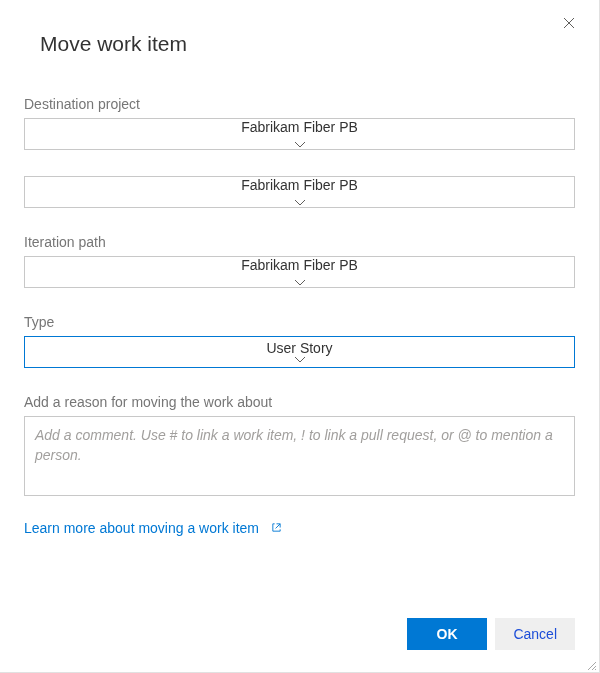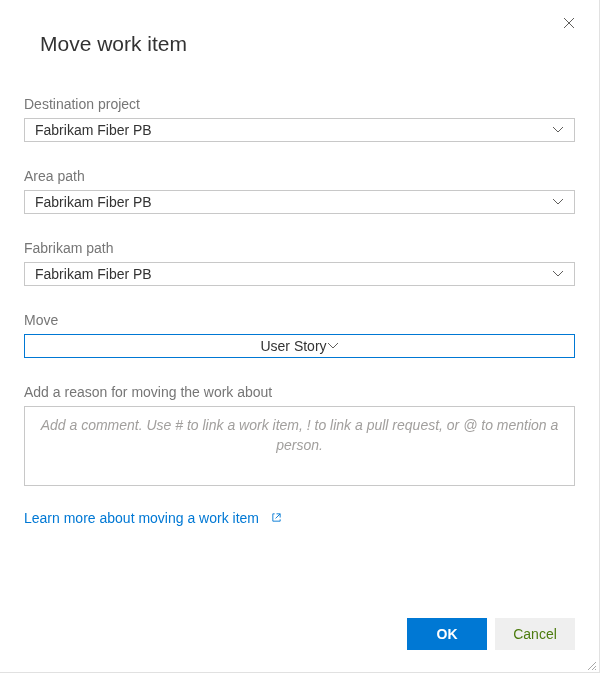--- a/index.html
+++ b/index.html
@@ -44,44 +44,44 @@
     }
     .label {
       color: #767676;
       font-size: 14px;
       margin-bottom: 6px;
       display: block;
     }
     .dropdown {
       border: 1px solid #c8c8c8;
       background: #fff;
-      height: 24px;
+      height: 32px;
       display: flex;
       align-items: center;
       justify-content: space-between;
       padding: 0 10px;
       cursor: pointer;
       position: relative;
+      flex-direction: column;
     }
     .dropdown.focused {
       border: 1px solid #0078d4;
       justify-content: center;
     }
     .dropdown-value {
       color: #333333;
     }
     .chevron {
       display: inline-block;
     }
     .chevron svg { display: block; }
     .textarea-wrap {
       border: 1px solid #c8c8c8;
       padding: 8px 10px;
       height: 80px;
-      text-align: center;
     }
     .textarea-placeholder {
       color: #a19f9d;
       font-style: italic;
       line-height: 1.45;
     }
     .learn-link {
       color: #0078d4;
       cursor: pointer;
       margin-top: 14px;
@@ -107,21 +107,22 @@
       cursor: pointer;
       font-family: inherit;
     }
     .btn-primary {
       background: #0078d4;
       color: #fff;
       font-weight: 600;
     }
     .btn-secondary {
       background: #efefef;
-      color: #4d7c0f;
+      color: #1d4ed8;
+      text-align: right;
     }
     .resize-grip {
       position: absolute;
       right: 2px;
       bottom: 2px;
       width: 12px;
       height: 12px;
       pointer-events: none;
     }
   </style>
@@ -146,45 +147,44 @@
       <span class="dropdown-value">Fabrikam Fiber PB</span>
       <span class="chevron">
         <svg width="12" height="8" viewBox="0 0 12 8">
             <path d="M1 1 L6 6 L11 1" stroke="#605e5c" stroke-width="1" fill="none"></path>
           </svg>
       </span>
     </div>
   </div>
 
   <div class="field">
-    <span class="label">Area path</span>
     <div class="dropdown">
       <span class="dropdown-value">Fabrikam Fiber PB</span>
       <span class="chevron">
         <svg width="12" height="8" viewBox="0 0 12 8">
             <path d="M1 1 L6 6 L11 1" stroke="#605e5c" stroke-width="1" fill="none"></path>
           </svg>
       </span>
     </div>
   </div>
 
   <div class="field">
-    <span class="label">Fabrikam path</span>
+    <span class="label">Iteration path</span>
     <div class="dropdown">
       <span class="dropdown-value">Fabrikam Fiber PB</span>
       <span class="chevron">
         <svg width="12" height="8" viewBox="0 0 12 8">
             <path d="M1 1 L6 6 L11 1" stroke="#605e5c" stroke-width="1" fill="none"></path>
           </svg>
       </span>
     </div>
   </div>
 
   <div class="field">
-    <span class="label">Move</span>
+    <span class="label">Type</span>
     <div class="dropdown focused">
       <span class="dropdown-value">User Story</span>
       <span class="chevron">
         <svg width="12" height="8" viewBox="0 0 12 8">
             <path d="M1 1 L6 6 L11 1" stroke="#605e5c" stroke-width="1" fill="none"></path>
           </svg>
       </span>
     </div>
   </div>
 

